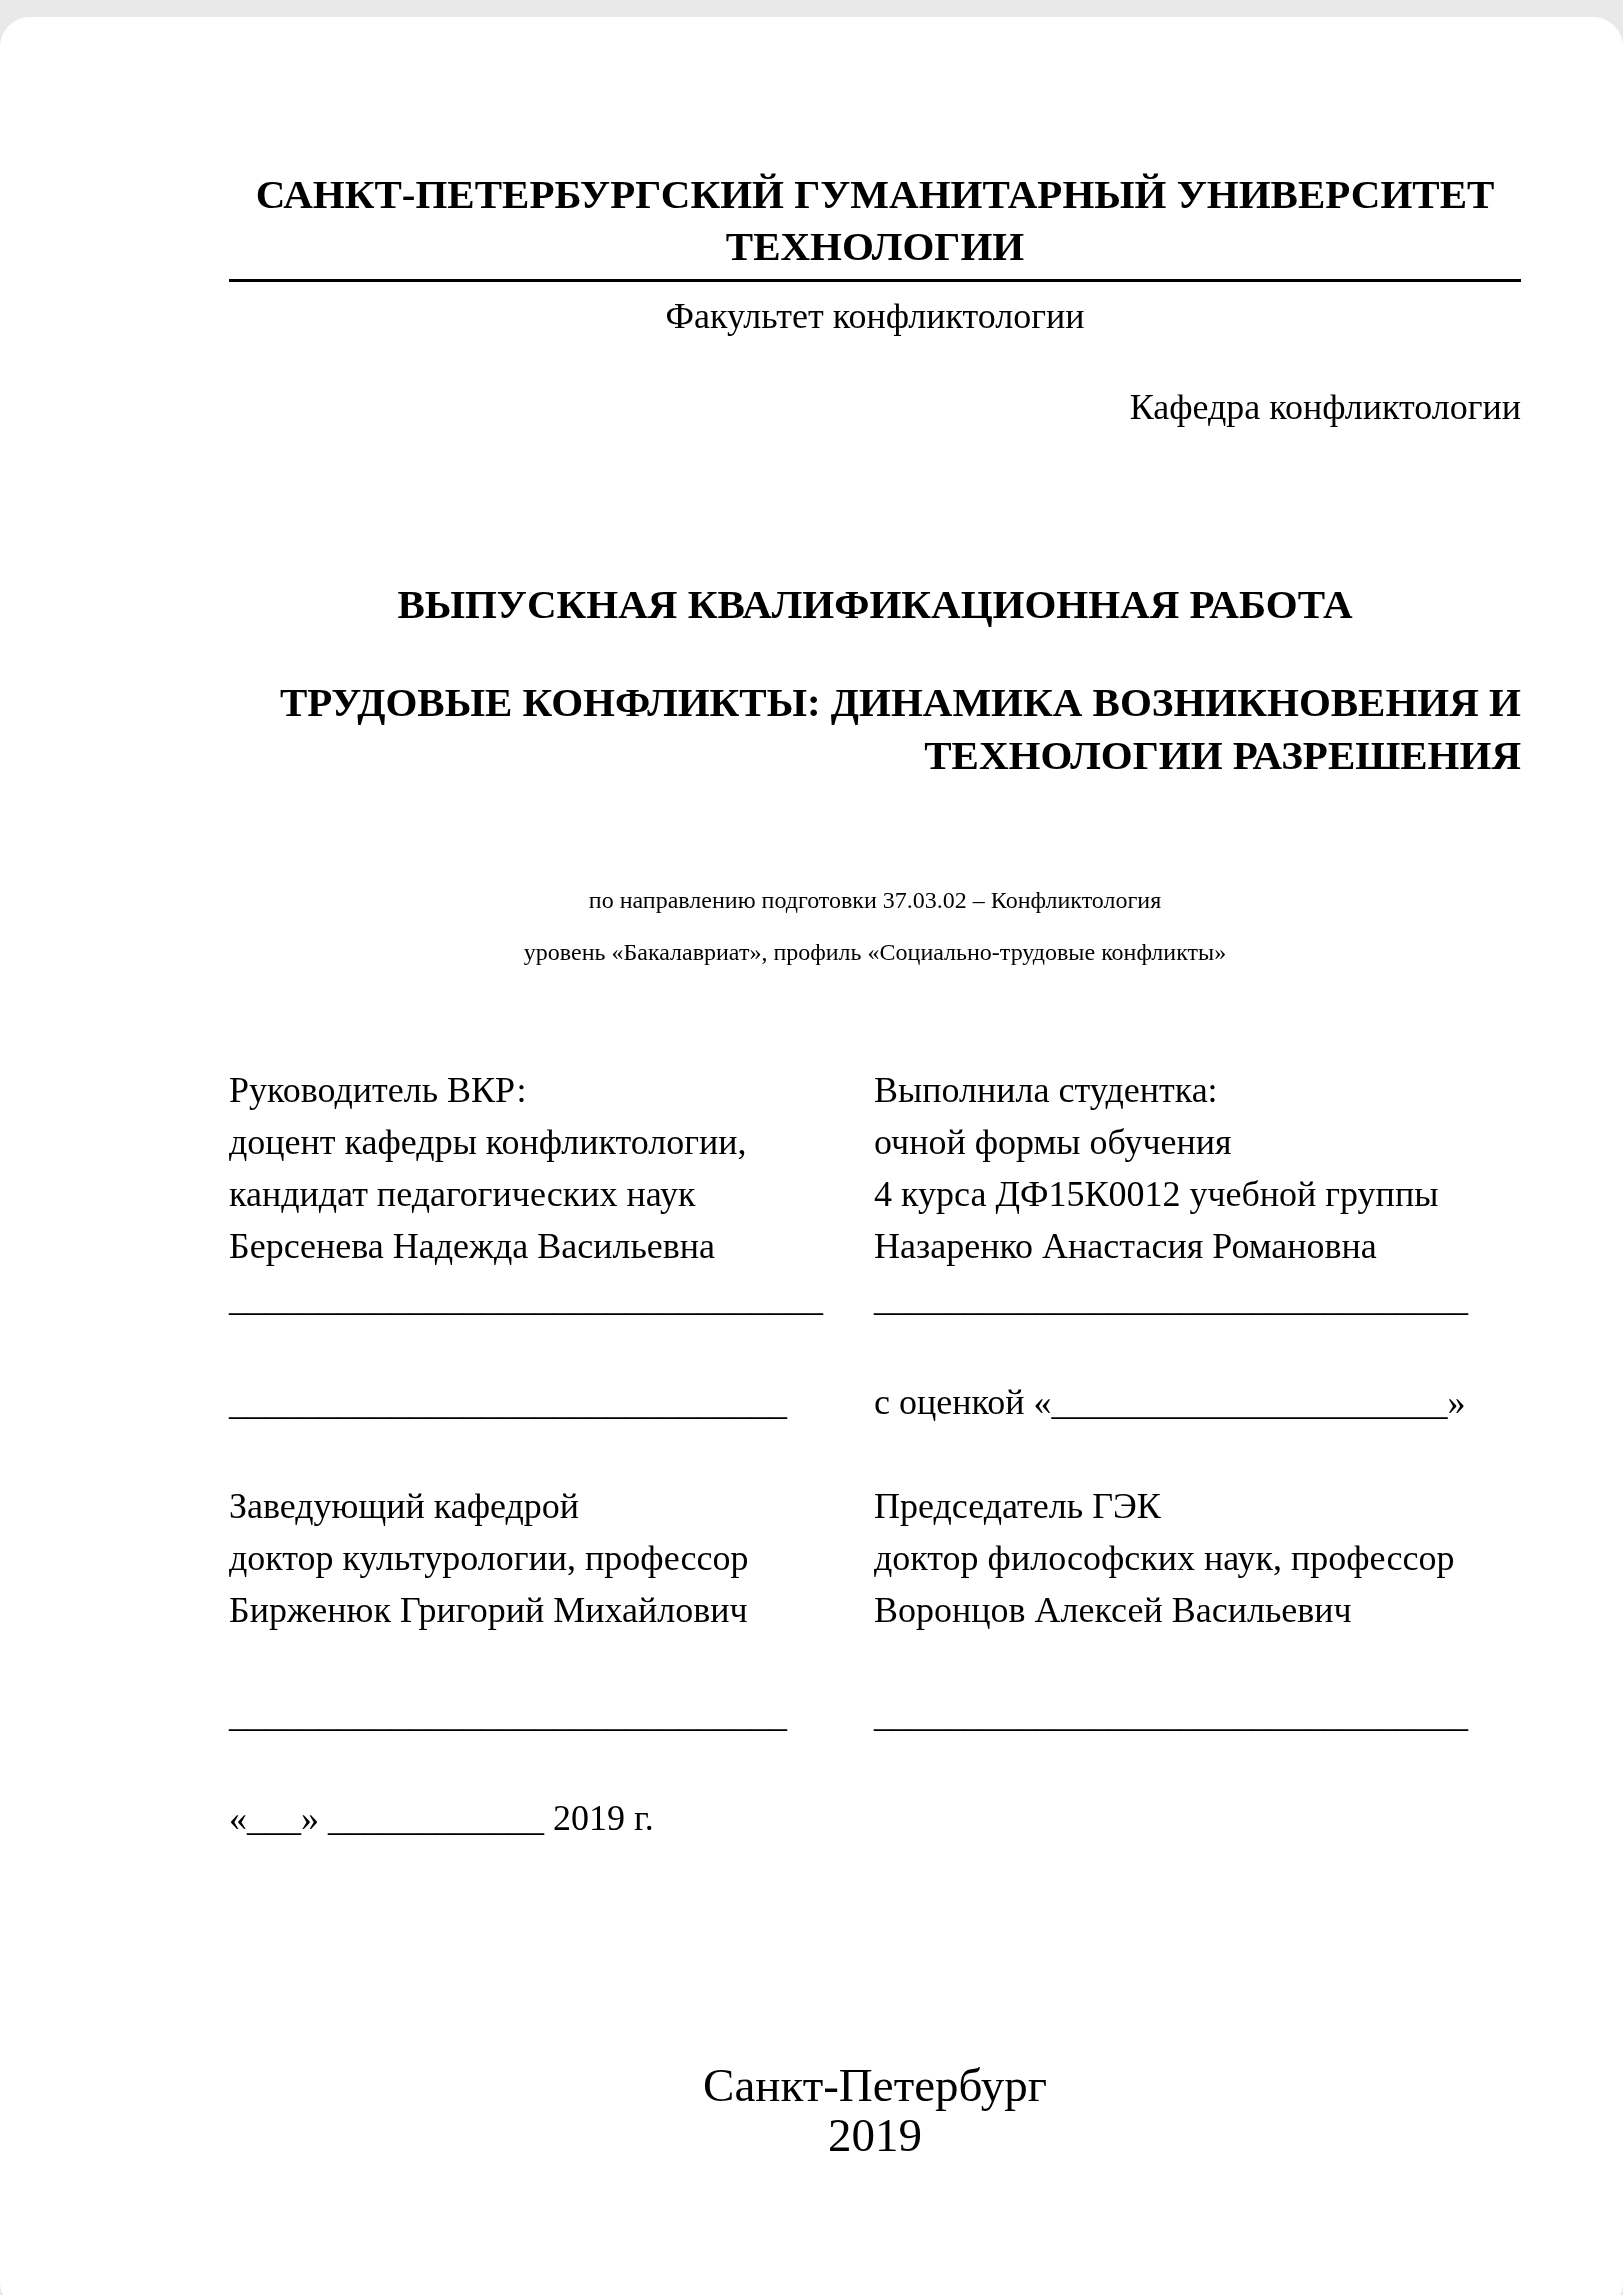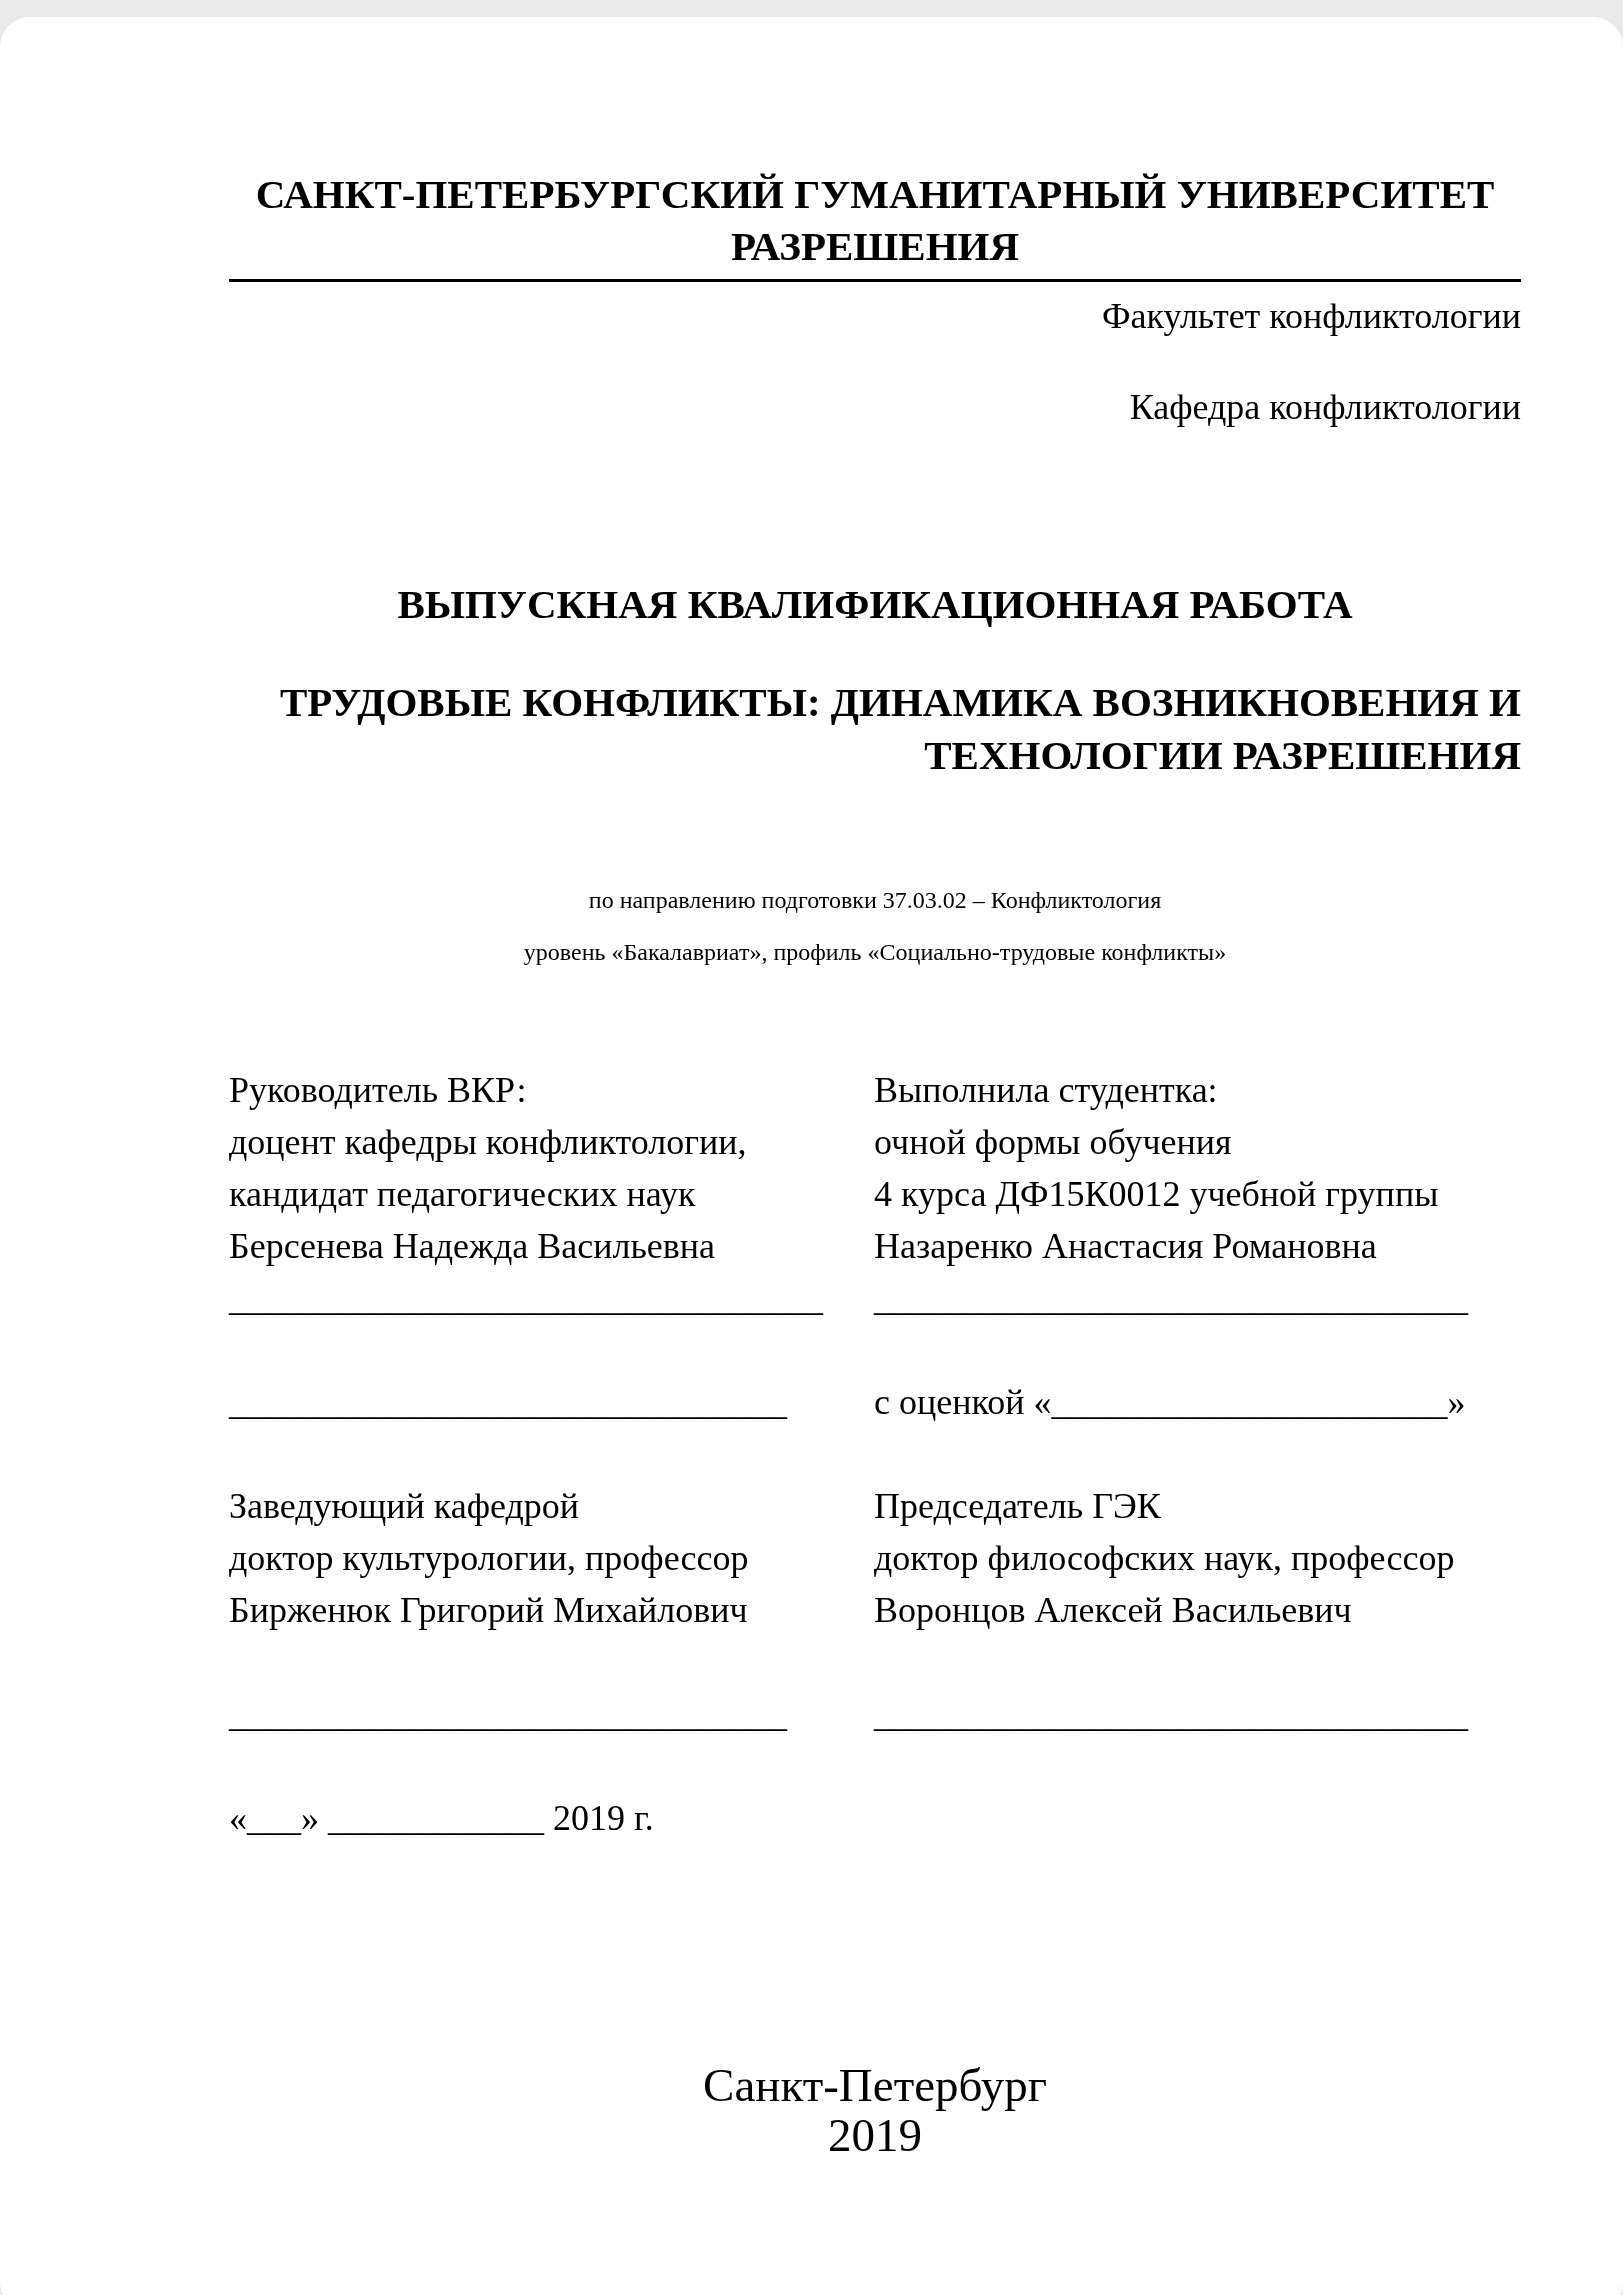--- a/index.html
+++ b/index.html
@@ -33,21 +33,21 @@
     font-size: 41px;
     line-height: 52px;
   }
   .header-rule {
     top: 262px;
     border-top: 3.1px solid #000000;
     height: 0;
   }
   .faculty-block {
     top: 275px;
-    text-align: right;
+    text-align: center;
     font-size: 36px;
     line-height: 49px;
   }
   .department-block {
     top: 366px;
     text-align: right;
     font-size: 36px;
     line-height: 49px;
   }
   .worktype-block {
@@ -90,21 +90,21 @@
   }
 </style>
 </head>
 <body>
 
 <div class="page">
   <div class="content">
 
     <div class="block univ-block">
       <div>САНКТ-ПЕТЕРБУРГСКИЙ ГУМАНИТАРНЫЙ УНИВЕРСИТЕТ</div>
-      <div>РАЗРЕШЕНИЯ</div>
+      <div>ТЕХНОЛОГИИ</div>
     </div>
 
     <div class="block header-rule"></div>
 
     <div class="block faculty-block">Факультет конфликтологии</div>
 
     <div class="block department-block">Кафедра конфликтологии</div>
 
     <div class="block worktype-block">ВЫПУСКНАЯ КВАЛИФИКАЦИОННАЯ РАБОТА</div>
 

